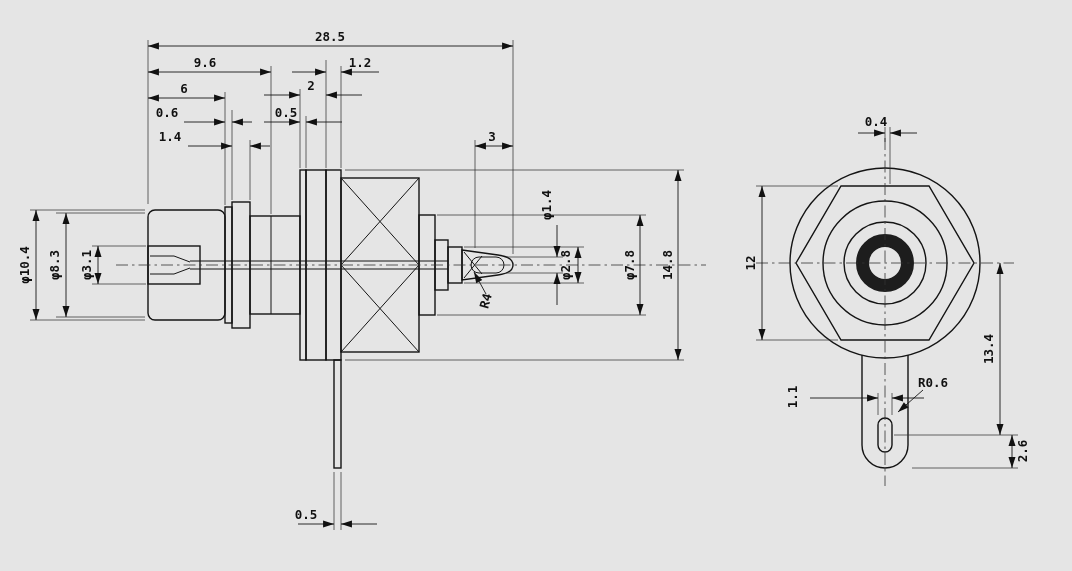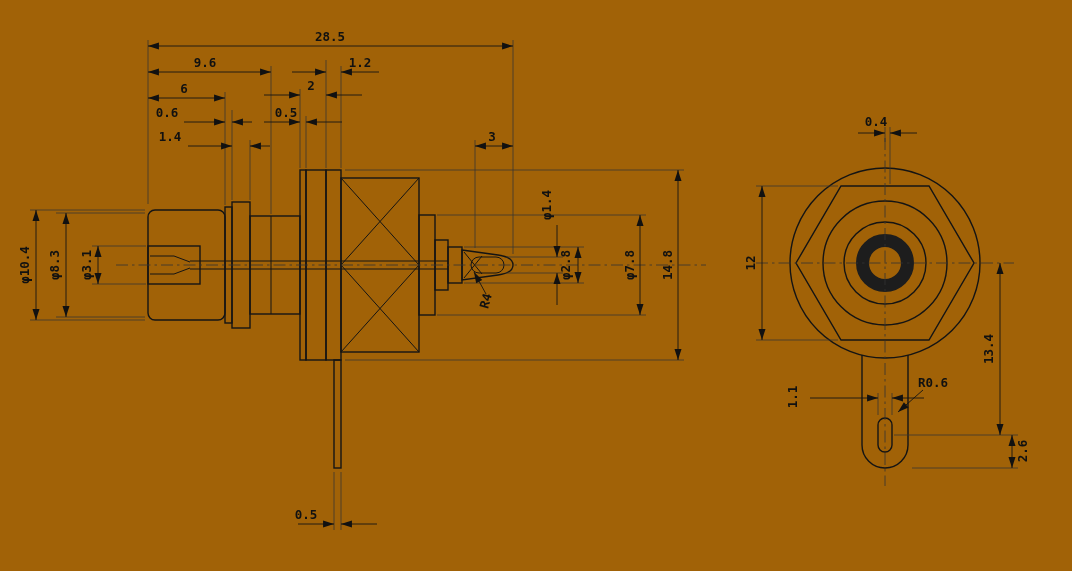--- a/index.html
+++ b/index.html
@@ -1,16 +1,16 @@
 <!DOCTYPE html>
 <html><head>
 <meta charset="utf-8">
 <style>
   html,body{margin:0;padding:0;background:#fff;}
-  .canvas{position:relative;width:1072px;height:571px;background:#a16207;overflow:hidden;}
+  .canvas{position:relative;width:1072px;height:571px;background:#e5e5e5;overflow:hidden;}
   svg{position:absolute;left:0;top:0;}
   .part{stroke:#141414;stroke-width:1.4;fill:none;}
   .fine{stroke:#141414;stroke-width:1;fill:none;}
   .dim{stroke:#141414;stroke-width:0.9;fill:none;}
   .ext{stroke:#333;stroke-width:0.75;fill:none;}
   .cl{stroke:#333;stroke-width:0.8;fill:none;stroke-dasharray:12 4 2.5 4;}
   text.dt{font-family:"DejaVu Sans Mono","Liberation Mono",monospace;font-size:12.5px;font-weight:bold;fill:#111;}
 </style>
 </head>
 <body>

